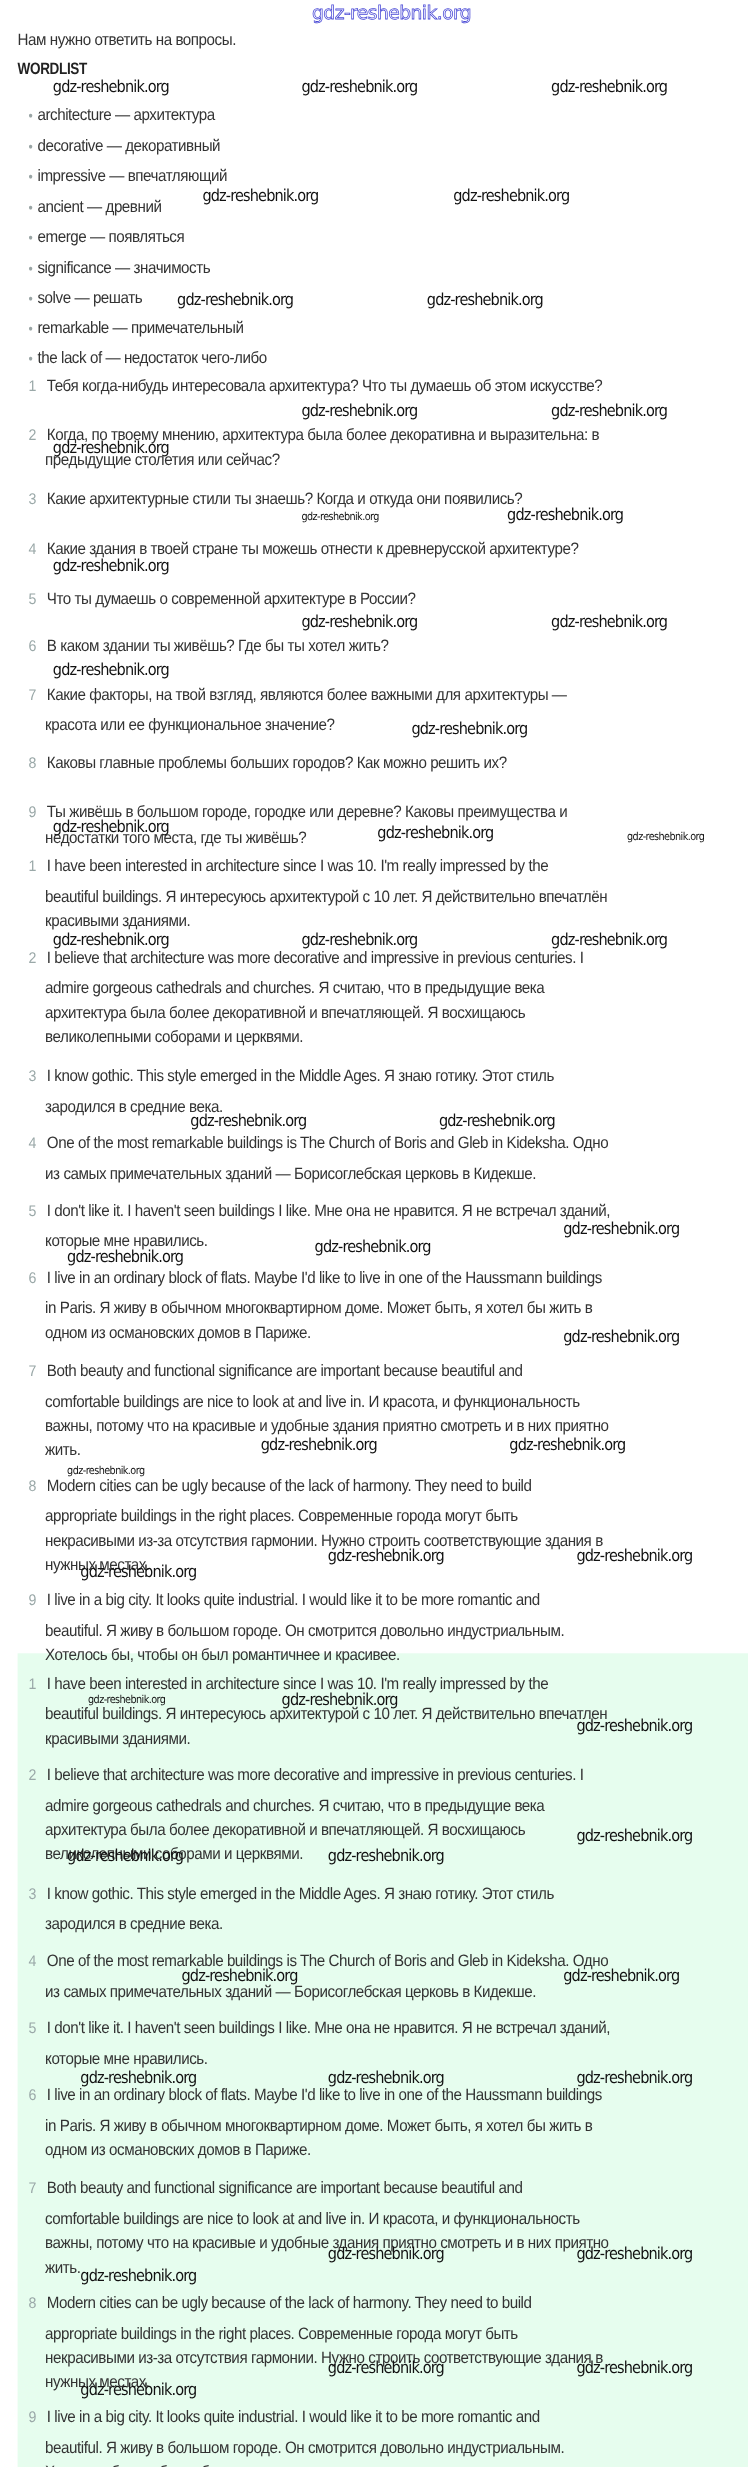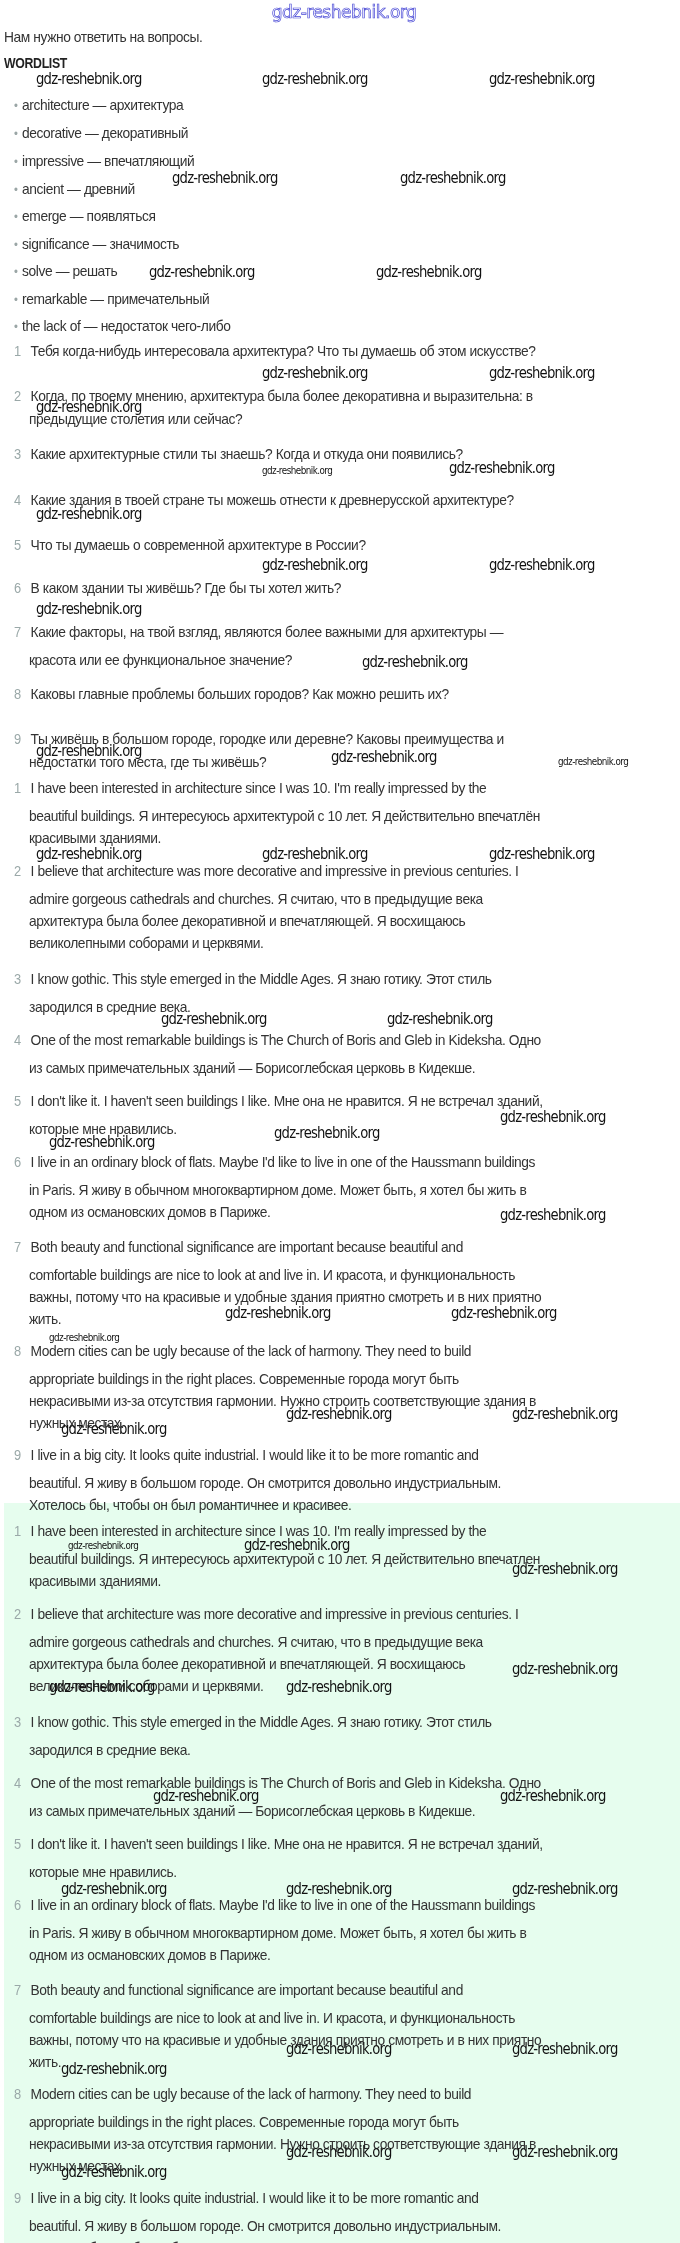--- a/index.html
+++ b/index.html
@@ -5,21 +5,21 @@
   * { margin: 0; padding: 0; box-sizing: border-box; }
   html, body { background: #ffffff; }
   body {
     width: 680px;
     height: 2243px;
     position: relative;
     overflow: hidden;
     font-family: "Liberation Sans Narrow", "Liberation Sans", sans-serif;
     color: #2b2b2b;
   }
-  .page { position: absolute; left: 4px; top: 0; width: 580px; height: 2243px; }
+  .page { position: absolute; left: 16px; top: 0; width: 580px; height: 2243px; }
   .header-wm {
     position: absolute; top: 0; left: 0; width: 680px; height: 24px;
     text-align: center; font-family: "DejaVu Sans", sans-serif; font-size: 17px;
     color: #ffffff; -webkit-text-stroke: 0.7px #4a4ad6; letter-spacing: -0.5px;
     line-height: 24px;
   }
   .abs { position: absolute; white-space: nowrap; }
   .txt {
     font-family: "Liberation Sans", sans-serif;
     font-size: 15px;

